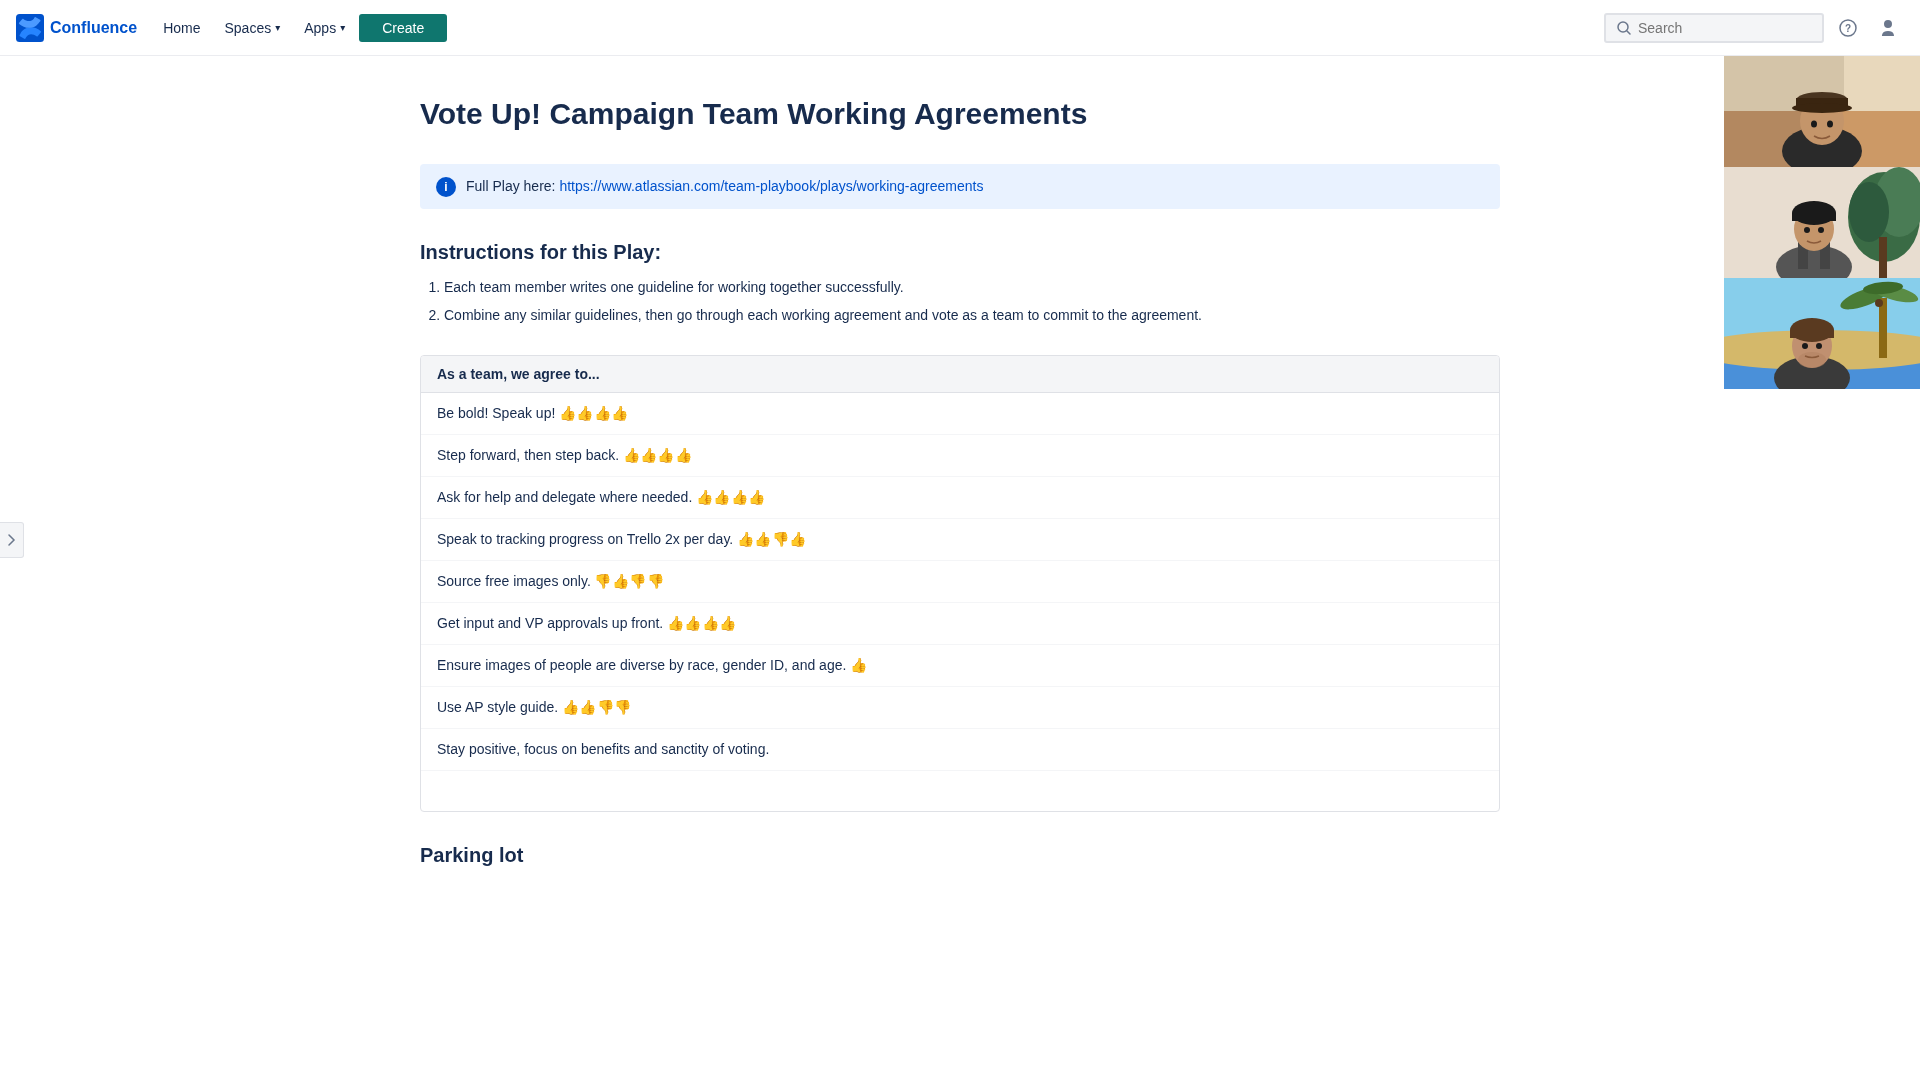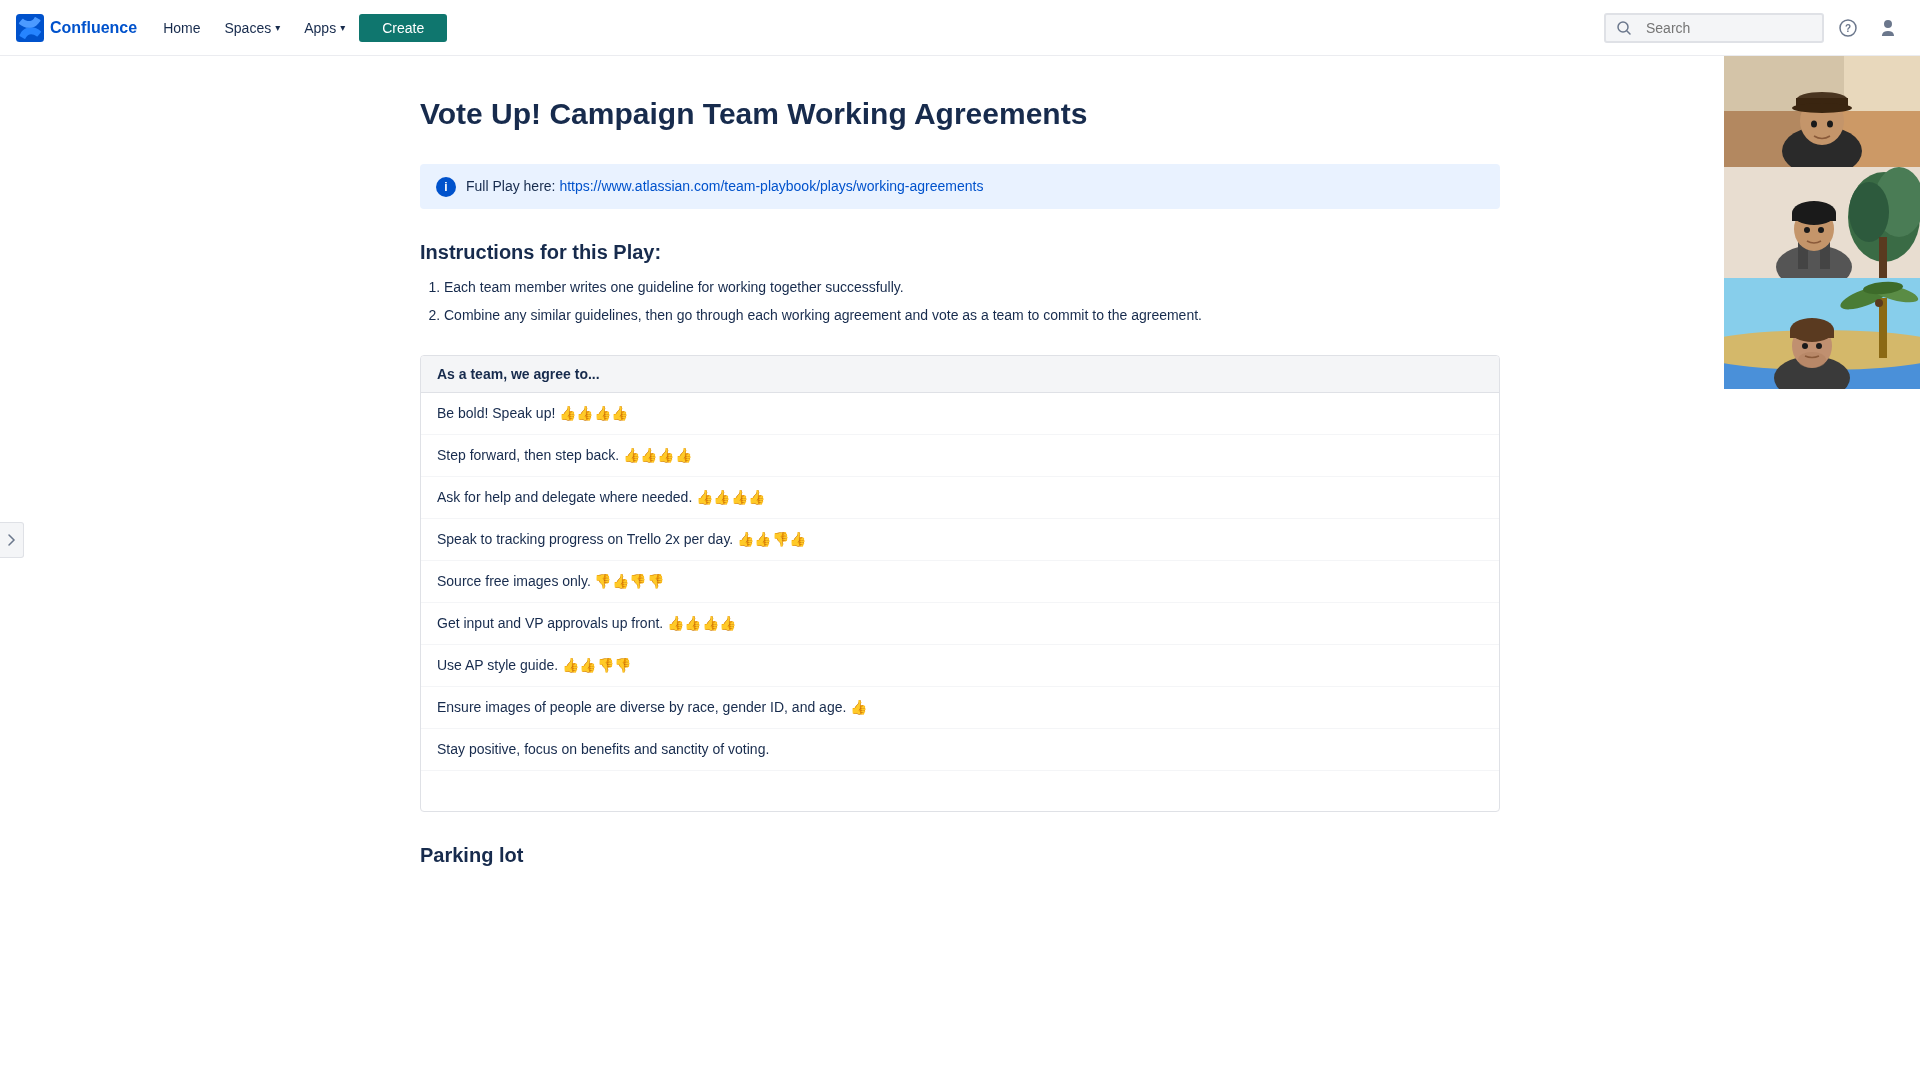--- a/index.html
+++ b/index.html
@@ -20,21 +20,21 @@
       background: none; border: none; font-family: inherit; text-align: center;
     }
     .nav-item-create {
       background: #0f766e; color: #fff; border-radius: 3px;
       padding: 6px 23px; cursor: pointer; font-size: 14px;
       border: none; font-family: inherit; font-weight: 500;
     }
     .chevron { font-size: 10px; }
     .topnav-right { margin-left: auto; display: flex; align-items: center; gap: 8px; }
     .search-box {
-      display: flex; align-items: center; gap: 14px;
+      display: flex; align-items: center; gap: 6px;
       border: 2px solid #dfe1e6; border-radius: 3px;
       padding: 5px 10px; width: 220px; background: #f4f5f7;
     }
     .search-box input {
       border: none; background: transparent; outline: none;
       font-size: 14px; width: 100%; color: #172b4d;
     }
     .search-icon-svg { color: #6b778c; flex-shrink: 0; }
     .icon-btn {
       width: 32px; height: 32px; border-radius: 50%; border: none;
@@ -198,22 +198,22 @@
     </div>
 
     <div class="agreements-table">
       <div class="agreements-header">As a team, we agree to...</div>
       <div class="agreements-row">Be bold! Speak up! 👍👍👍👍</div>
       <div class="agreements-row">Step forward, then step back. 👍👍👍👍</div>
       <div class="agreements-row">Ask for help and delegate where needed. 👍👍👍👍</div>
       <div class="agreements-row">Speak to tracking progress on Trello 2x per day. 👍👍👎👍</div>
       <div class="agreements-row">Source free images only. 👎👍👎👎</div>
       <div class="agreements-row">Get input and VP approvals up front. 👍👍👍👍</div>
+      <div class="agreements-row">Ensure images of people are diverse by race, gender ID, and age. 👍</div>
       <div class="agreements-row">Use AP style guide. 👍👍👎👎</div>
-      <div class="agreements-row">Ensure images of people are diverse by race, gender ID, and age. 👍</div>
       <div class="agreements-row">Stay positive, focus on benefits and sanctity of voting.</div>
       <div class="agreements-row" style="height:40px;"></div>
     </div>
 
     <h2 class="parking-lot-title">Parking lot</h2>
 
   </div>
 </div>
 
 <div class="video-panel">

